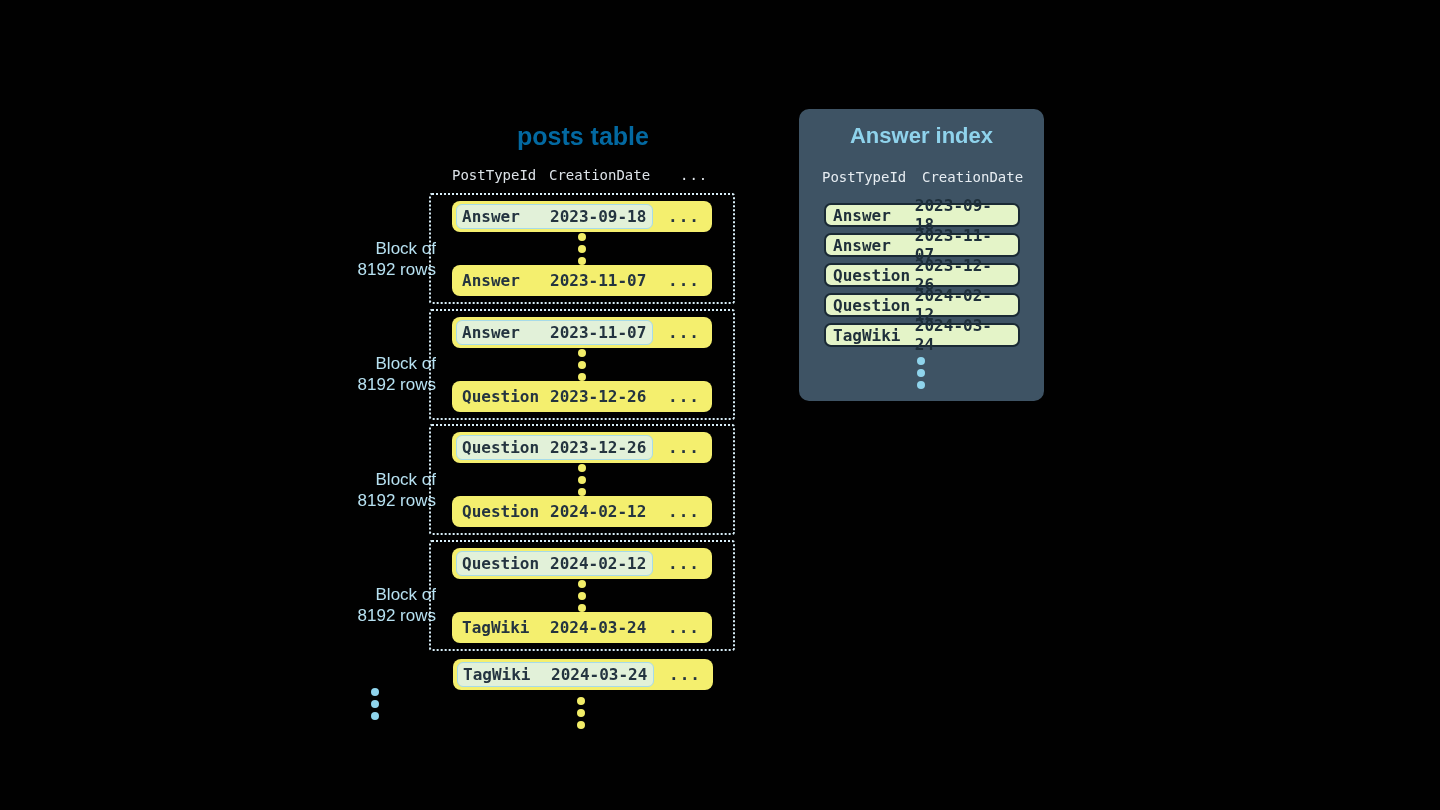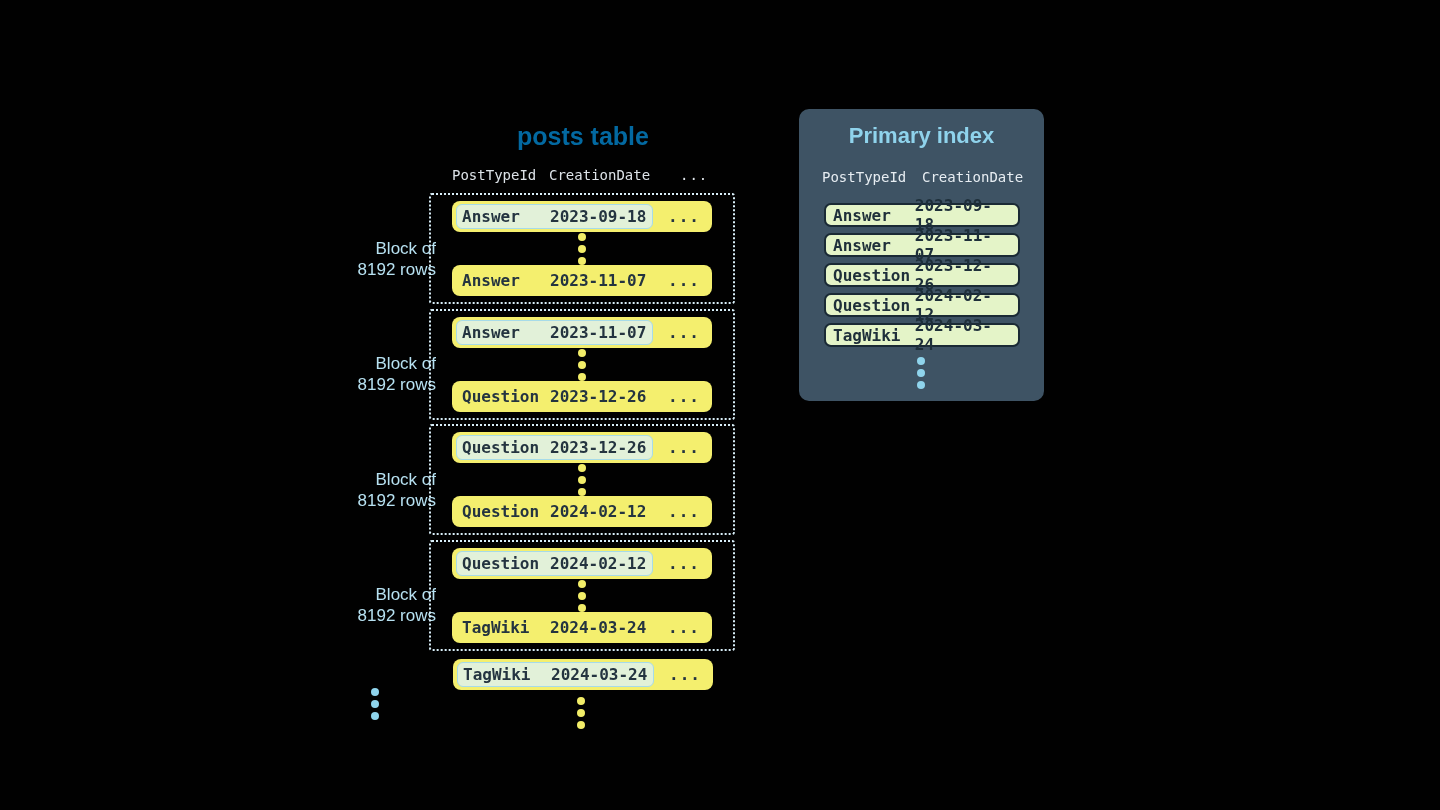--- a/index.html
+++ b/index.html
@@ -192,21 +192,21 @@
       <i></i>
       <i></i>
     </div>
   <div class="vdots blue dots-bottom-left">
       <i></i>
       <i></i>
       <i></i>
     </div>
 
   <div class="panel">
-    <div class="panel-title">Primary index</div>
+    <div class="panel-title">Answer index</div>
     <div class="panel-header">
       <span class="h1">PostTypeId</span>
       <span class="h2">CreationDate</span>
     </div>
 
     <div class="irow ir1">
       <span class="t">Answer</span>
       <span class="d">2023-09-18</span>
     </div>
     <div class="irow ir2">

